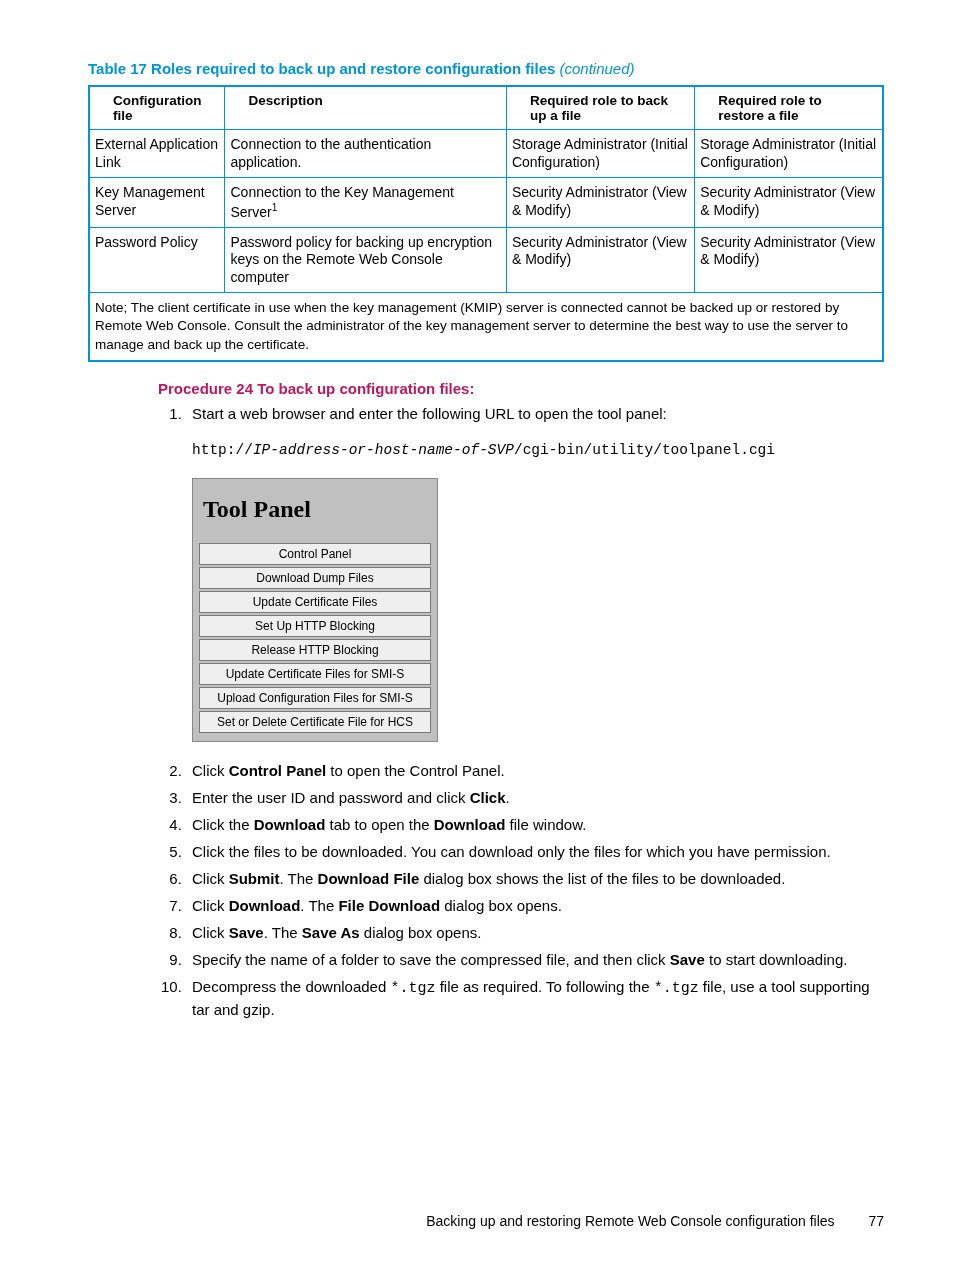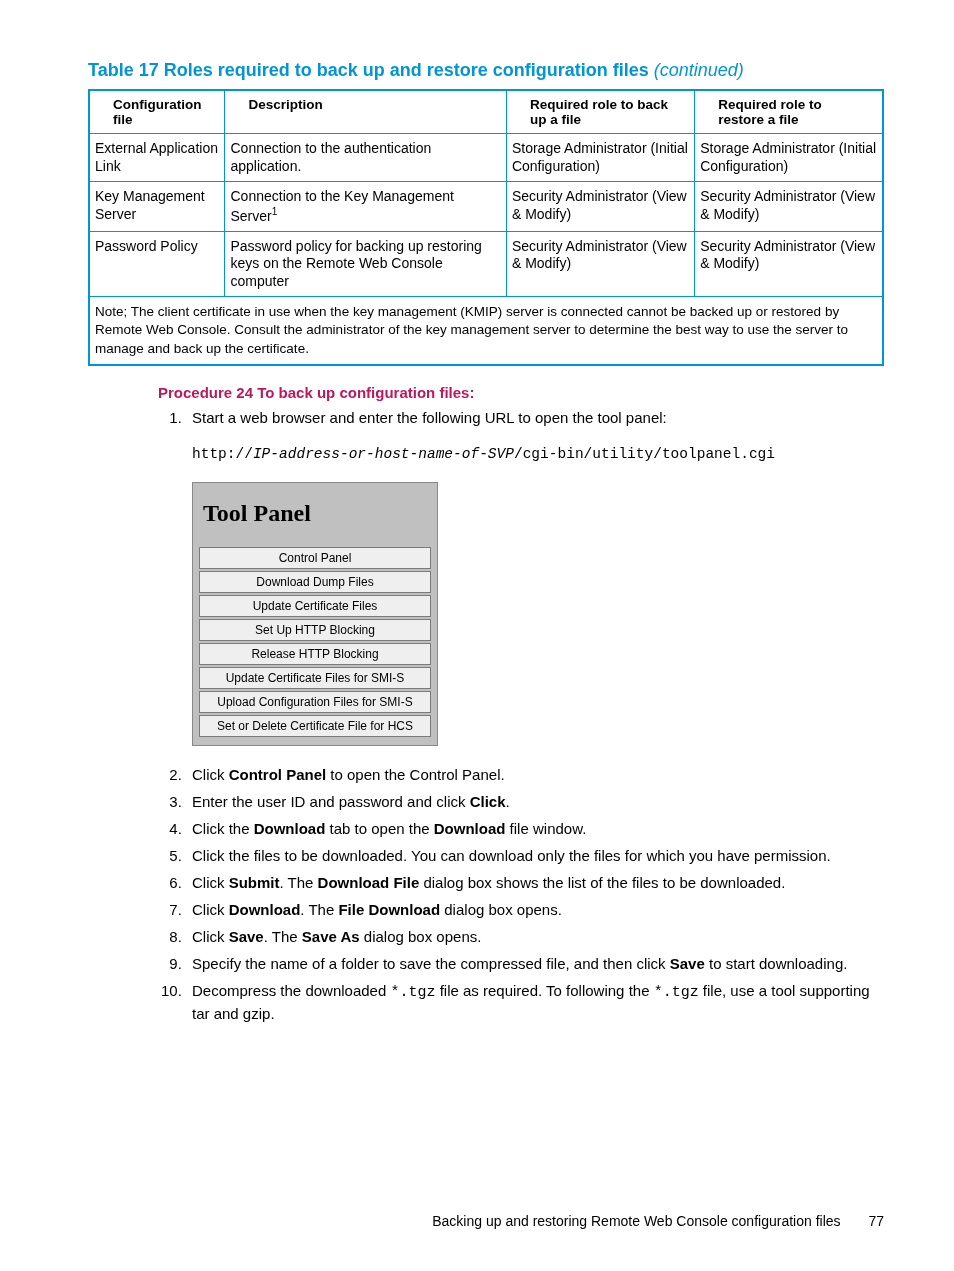--- a/index.html
+++ b/index.html
@@ -13,21 +13,21 @@
   }
   .page {
     padding: 60px 70px 40px 88px;
     box-sizing: border-box;
     min-height: 1271px;
     position: relative;
   }
   .table-title {
     color: #0096d6;
     font-weight: bold;
-    font-size: 18px;
+    font-size: 15px;
     margin-bottom: 8px;
   }
   .table-title .continued {
     font-style: italic;
     font-weight: normal;
   }
   table.config-table {
     border-collapse: collapse;
     width: 100%;
     font-size: 14px;
@@ -112,21 +112,21 @@
     cursor: pointer;
     box-sizing: border-box;
   }
   .mono { font-family: "Courier New", monospace; }
   .footer {
     position: absolute;
     bottom: 42px;
     right: 70px;
     font-size: 14px;
   }
-  .footer .pnum { margin-left: 24px; }
+  .footer .pnum { margin-left: 30px; }
   b { font-weight: bold; }
 </style>
 </head>
 <body>
 
 <div class="page">
 
   <div class="table-title">
     <span>Table 17 Roles required to back up and restore configuration files </span><span class="continued">(continued)</span>
   </div>
@@ -148,21 +148,21 @@
         <td>Storage Administrator (Initial Configuration)</td>
       </tr>
       <tr>
         <td>Key Management Server</td>
         <td><span>Connection to the Key Management Server</span><span class="sup">1</span></td>
         <td>Security Administrator (View &amp; Modify)</td>
         <td>Security Administrator (View &amp; Modify)</td>
       </tr>
       <tr>
         <td>Password Policy</td>
-        <td>Password policy for backing up restoring keys on the Remote Web Console computer</td>
+        <td>Password policy for backing up encryption keys on the Remote Web Console computer</td>
         <td>Security Administrator (View &amp; Modify)</td>
         <td>Security Administrator (View &amp; Modify)</td>
       </tr>
       <tr>
         <td colspan="4" class="note-cell">Note; The client certificate in use when the key management (KMIP) server is connected cannot be backed up or restored by Remote Web Console. Consult the administrator of the key management server to determine the best way to use the server to manage and back up the certificate.</td>
       </tr>
     </tbody>
   </table>
 
   <div class="proc-title">Procedure 24 To back up configuration files:</div>

